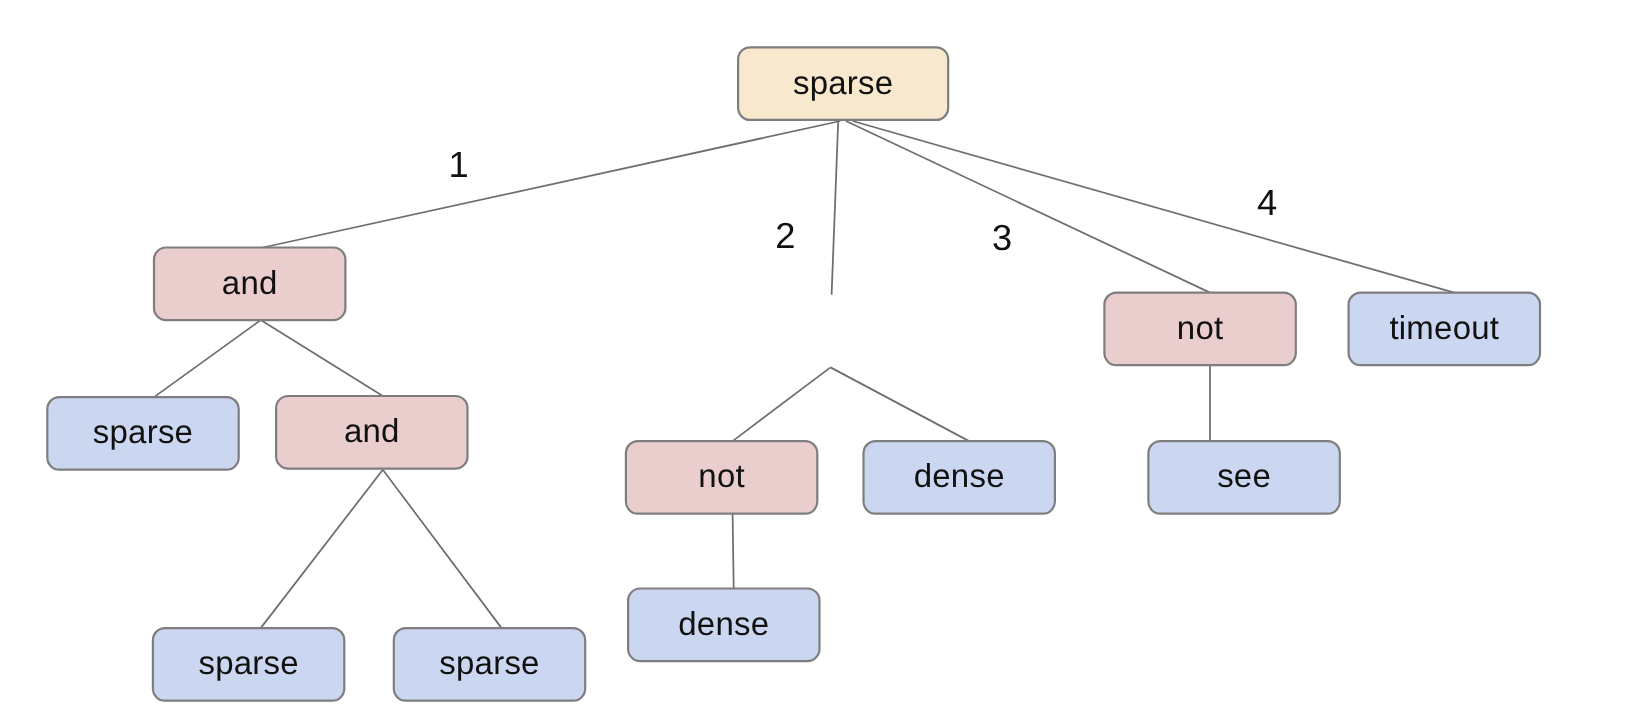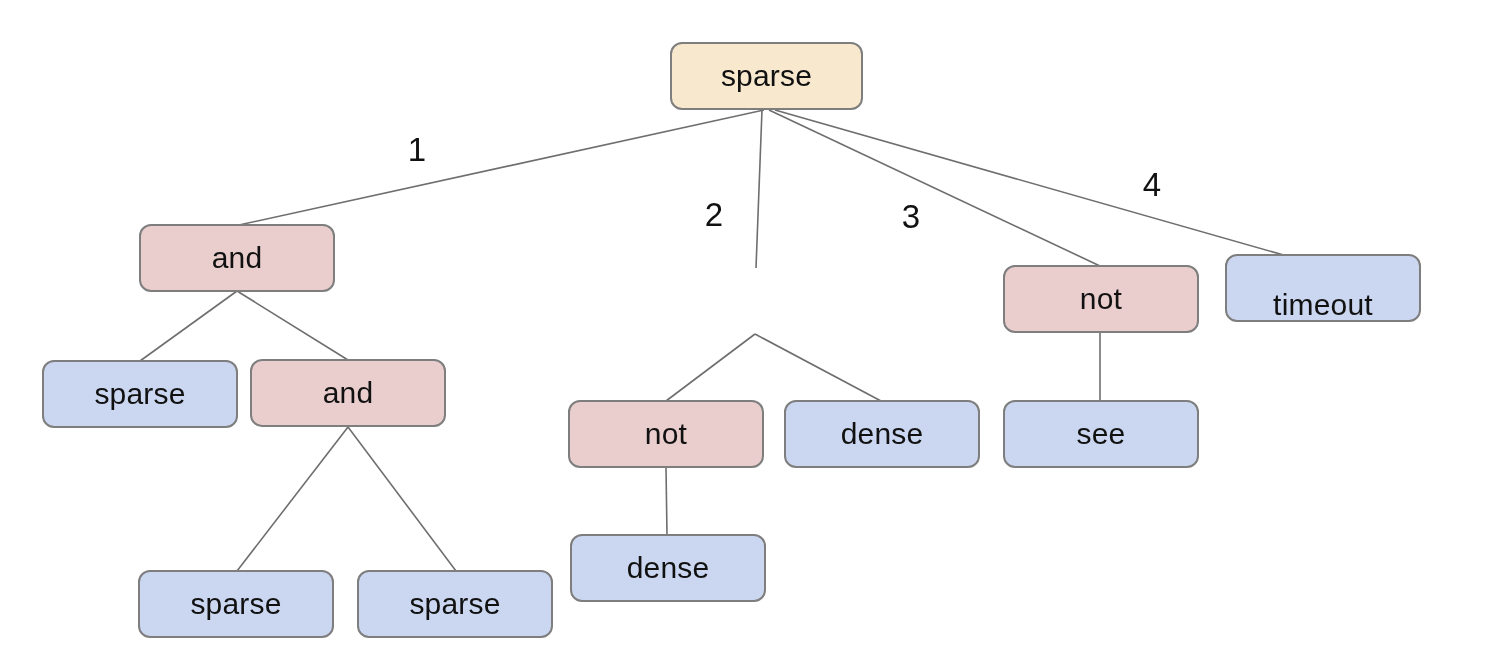--- a/index.html
+++ b/index.html
@@ -30,21 +30,21 @@
     width:1495px;height:662px;
     display:block;
   }
   svg.edges line{
     stroke:var(--edge-color);
     stroke-width:1.6;
     fill:none;
   }
   .node{
     position:absolute;
-    width:196px;
+    width:176px;
     height:68px;
     box-sizing:border-box;
     border:2px solid var(--node-border);
     border-radius:12px;
     display:flex;
     align-items:center;
     justify-content:center;
     font-size:30px;
     line-height:1;
     color:var(--text-color);
@@ -52,26 +52,26 @@
   }
   .kind-root{background:var(--root-fill);}
   .kind-composite{background:var(--composite-fill);}
   .kind-leaf{background:var(--leaf-fill);}
 
   
   .p-scene   {left:670px; top:42px;  width:193px;}
   .p-and1    {left:139px; top:224px;}
   .p-or1     {left:658px; top:267px;}
   .p-not1    {left:1003px;top:265px;}
-  .p-timeout {left:1225px;top:254px;align-items:flex-end;}
+  .p-timeout {left:1225px;top:265px;}
   .p-sparse1 {left:42px;  top:360px;}
   .p-and2    {left:250px; top:359px;}
   .p-not2    {left:568px; top:400px;}
   .p-dense1  {left:784px; top:400px;}
-  .p-see1    {left:1003px;top:400px;}
+  .p-see1    {left:1043px;top:400px;}
   .p-sparse2 {left:138px; top:570px;}
   .p-sparse3 {left:357px; top:570px;}
   .p-dense2  {left:570px; top:534px;}
 
   .edge-label{
     position:absolute;
     transform:translate(-50%,-50%);
     font-size:33px;
     color:var(--text-color);
     line-height:1;

